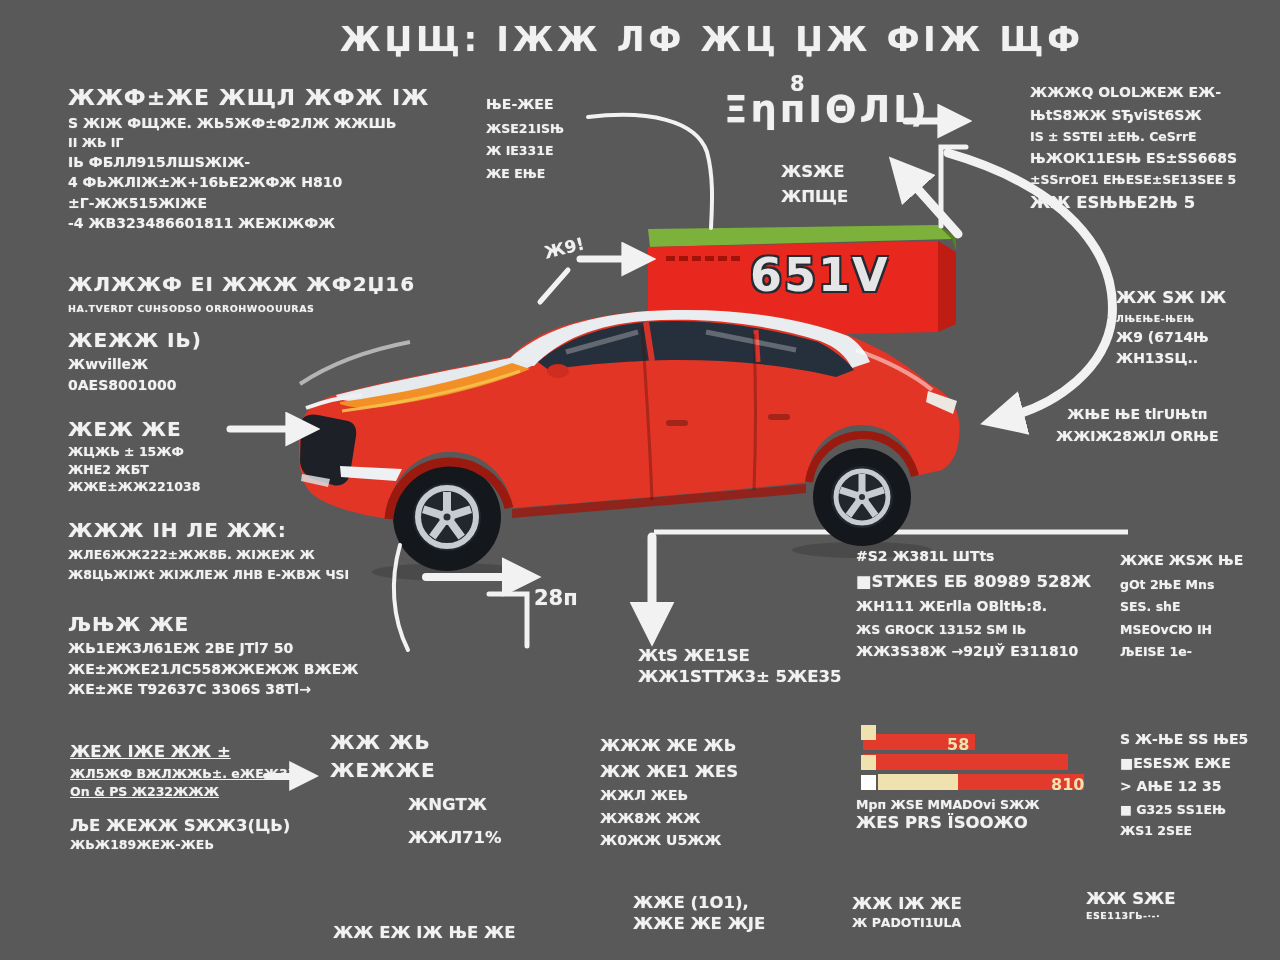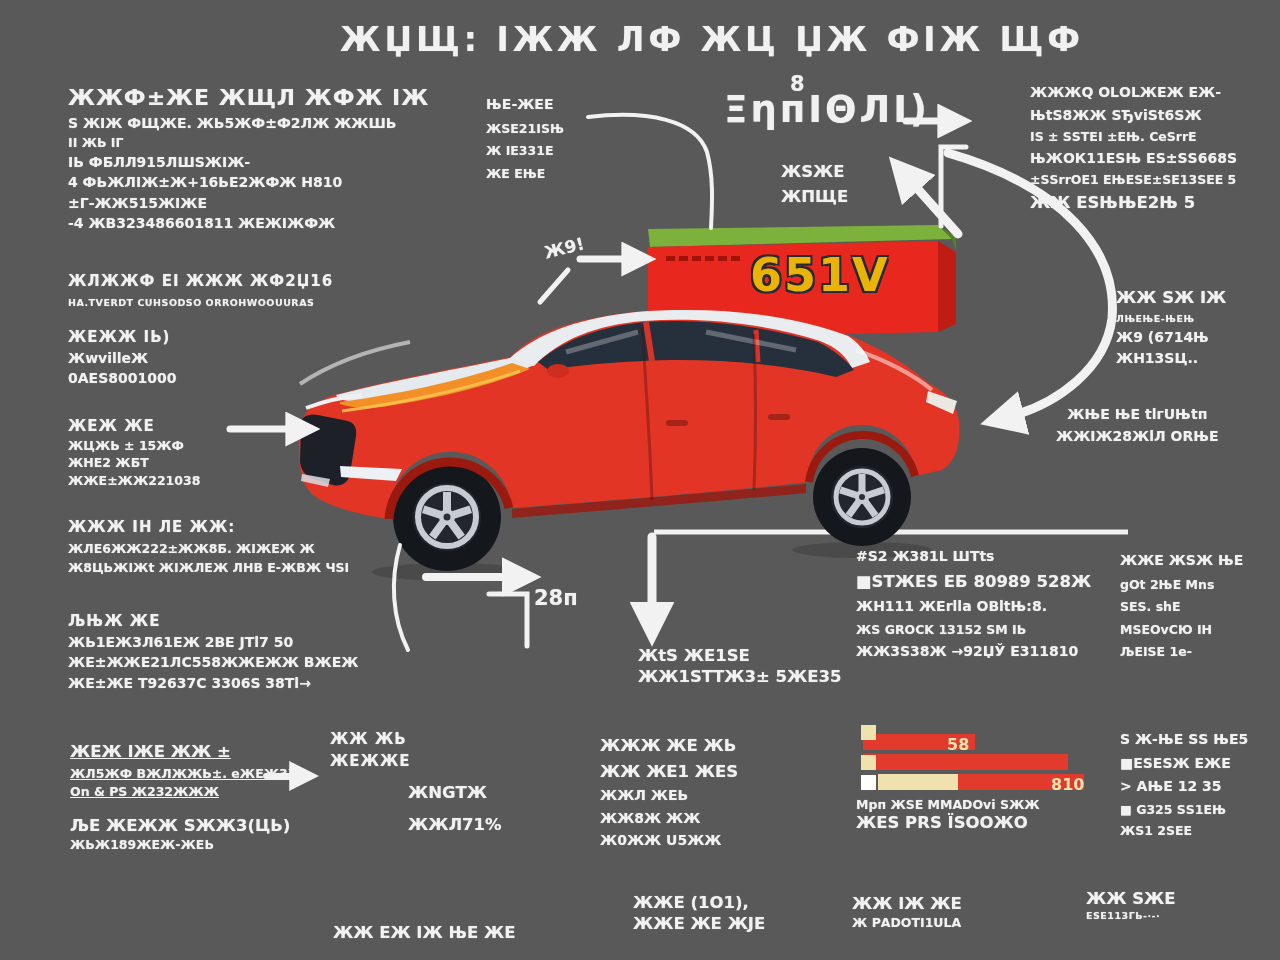--- a/index.html
+++ b/index.html
@@ -3,21 +3,21 @@
 <meta charset="utf-8">
 <style>
   html,body{margin:0;padding:0;background:#444;}
   #stage{position:relative;width:1280px;height:960px;background:#595959;overflow:hidden;
          font-family:"DejaVu Sans","Liberation Sans",sans-serif;}
   #artwork{position:absolute;left:0;top:0;z-index:1;}
   .tb{position:absolute;z-index:2;color:#f1f1f1;font-weight:700;
       text-shadow:0 0 1px rgba(250,250,250,.5);}
   .ln{line-height:1.25;white-space:nowrap;}
   .h1{font-size:22px;letter-spacing:1px;margin-bottom:8px;}
-  .h2{font-size:15px;letter-spacing:1px;margin-bottom:6px;}
+  .h2{font-size:20px;letter-spacing:1px;margin-bottom:6px;}
   .h3{font-size:16.5px;}
   .b{font-size:14px;}
   .s{font-size:12.5px;}
   .xs{font-size:9.5px;letter-spacing:.5px;}
   .ind{margin-left:78px;}
   .gap{margin-top:12px;}
   #title{left:340px;top:20px;font-size:33px;letter-spacing:4px;}
   #tb-topLeft{left:68px;top:84px;width:310px;}
   #tb-topLeft .ln{margin-bottom:3px;}
   #tb-leftPower{left:68px;top:272px;width:340px;}
@@ -56,21 +56,21 @@
   #tb-bottom4{left:852px;top:894px;}
   #tb-bottom5{left:1086px;top:889px;}
   #tb-tcl{left:478px;top:96px;width:130px;margin-left:8px;}
   #tb-tcl .ln{margin-bottom:7px;}
   #tb-millionSub{left:781px;top:162px;}
   #tb-millionSub .ln{margin-bottom:4px;}
   #millionBig{left:724px;top:88px;font-size:37px;letter-spacing:3px;}
   #millionSup{left:790px;top:72px;font-size:21px;}
   #lbl9{left:544px;top:238px;font-size:17px;transform:rotate(-14deg);}
   #lbl28{left:534px;top:586px;font-size:21px;}
-  #boxLabel{left:750px;top:248px;font-size:46px;letter-spacing:2px;color:#eab308;
+  #boxLabel{left:750px;top:248px;font-size:46px;letter-spacing:2px;color:#e5e5e5;
     text-shadow:2px 2px 0 #252a33,-2px -2px 0 #252a33,2px -2px 0 #252a33,-2px 2px 0 #252a33;}
   #bars{position:absolute;left:861px;top:734px;width:252px;z-index:2;}
   .bar-row{position:relative;height:16px;margin-bottom:4px;}
   .bar-legend{position:absolute;width:15px;height:15px;display:block;z-index:3;}
   .bar-seg{display:inline-block;height:100%;vertical-align:top;}
   .bar-label{position:absolute;top:1px;font-size:16px;font-weight:700;color:#efe2ae;z-index:4;}
 </style>
 </head>
 <body>
 

